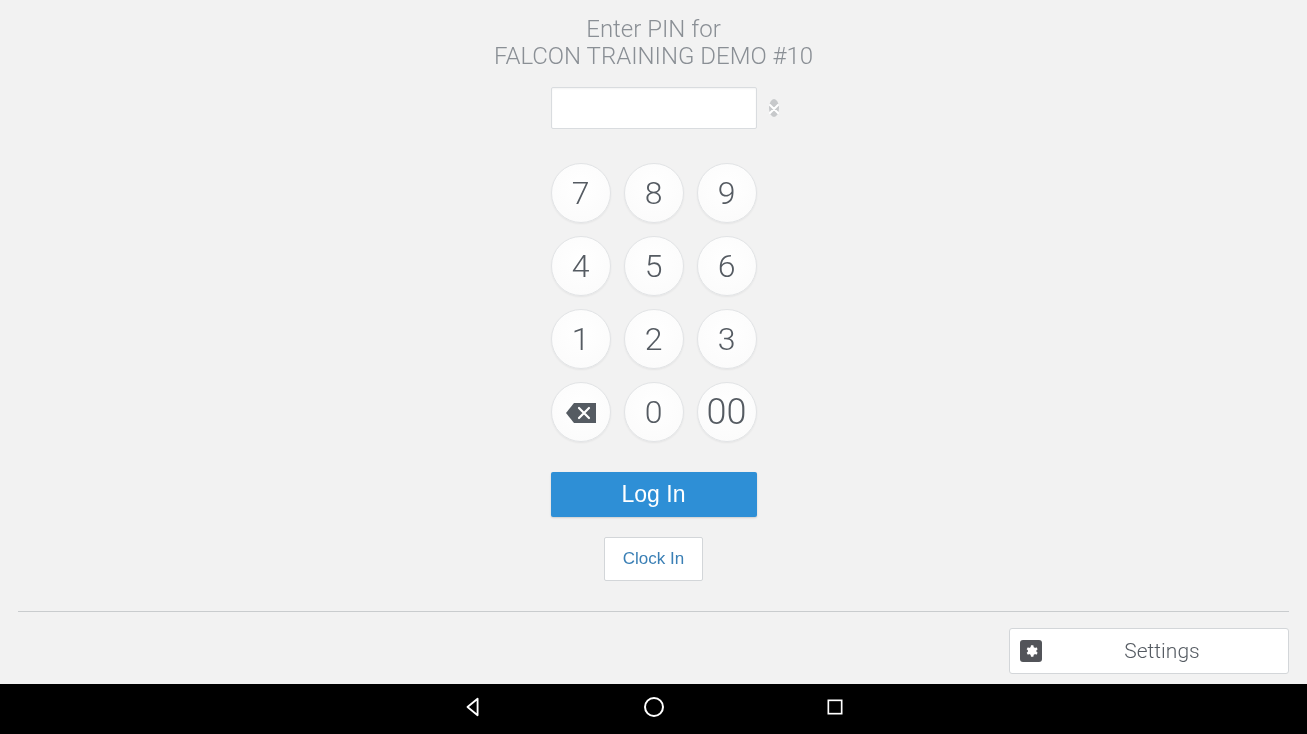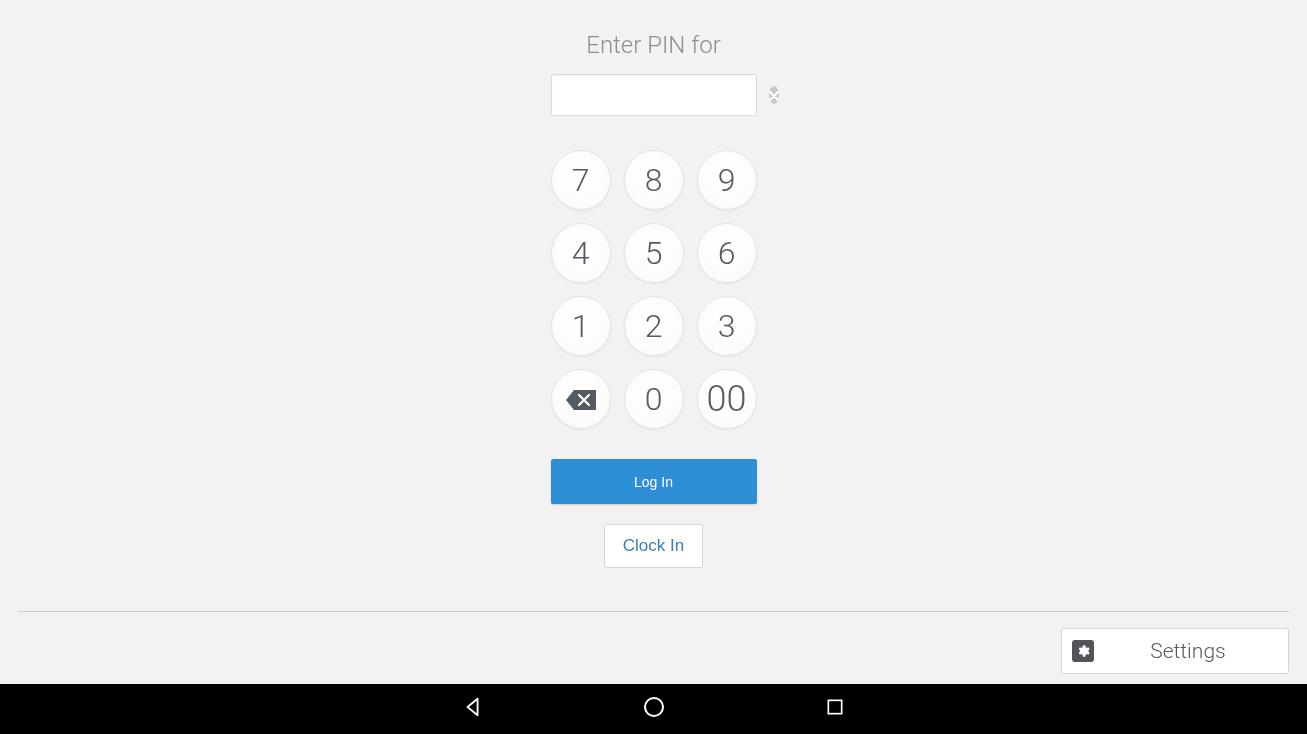--- a/index.html
+++ b/index.html
@@ -18,21 +18,21 @@
     .main-area {
       width: 100%;
       height: 684px;
       display: flex;
       flex-direction: column;
       align-items: center;
       position: relative;
     }
     .header {
       text-align: center;
-      margin-top: 32px;
+      margin-top: 16px;
       color: #8a8f95;
       font-weight: 300;
     }
     .header-line1 {
       font-size: 24px;
       line-height: 1.1;
     }
     .header-line2 {
       font-size: 24px;
       line-height: 1.2;
@@ -103,21 +103,21 @@
       justify-content: center;
     }
     .primary-btn {
       margin-top: 30px;
       width: 206px;
       height: 45px;
       background: #2e8fd6;
       color: #fff;
       border: none;
       border-radius: 2px;
-      font-size: 14px;
+      font-size: 23px;
       font-weight: 300;
       cursor: pointer;
       box-shadow: 0 1px 2px rgba(0,0,0,0.15);
     }
     .secondary-row {
       margin-top: 20px;
       display: flex;
       gap: 20px;
     }
     .secondary-btn {
@@ -136,21 +136,21 @@
       bottom: 72px;
       left: 18px;
       right: 18px;
       height: 1px;
       background: #c9ccce;
     }
     .settings-btn {
       position: absolute;
       right: 18px;
       bottom: 10px;
-      width: 228px;
+      width: 280px;
       height: 46px;
       background: #fff;
       border: 1px solid #d3d6d9;
       border-radius: 3px;
       display: flex;
       align-items: center;
       cursor: pointer;
       padding: 0 10px;
     }
     .settings-btn .gear-box {
@@ -201,20 +201,21 @@
       stroke-width: 2;
     }
   </style>
 </head>
 <body>
 
 <div class="main-area">
 
   <div class="header">
     <div class="header-line1">Enter PIN for</div>
+    <div class="header-line2">FALCON TRAINING DEMO #10</div>
   </div>
 
   <div class="pin-input-wrap">
     <input class="pin-input" type="password" value="" style="">
     <div class="clear-btn">
       <span>
         <svg viewBox="0 0 10 10">
             <path d="M1 1 L9 9 M9 1 L1 9" stroke="#fff" stroke-width="2" stroke-linecap="round"></path>
           </svg>
       </span>

